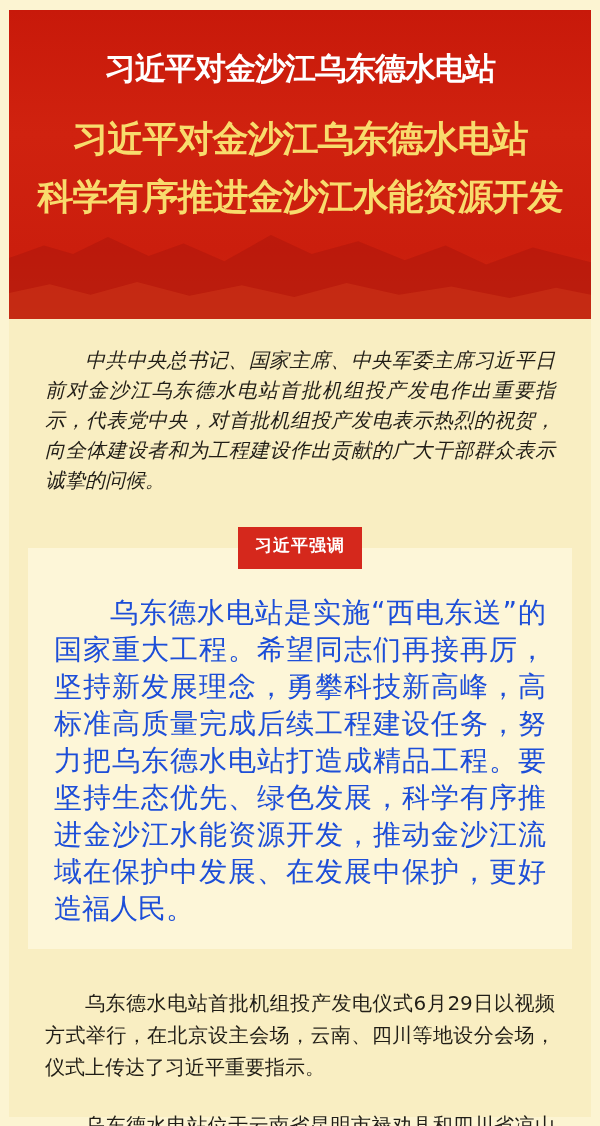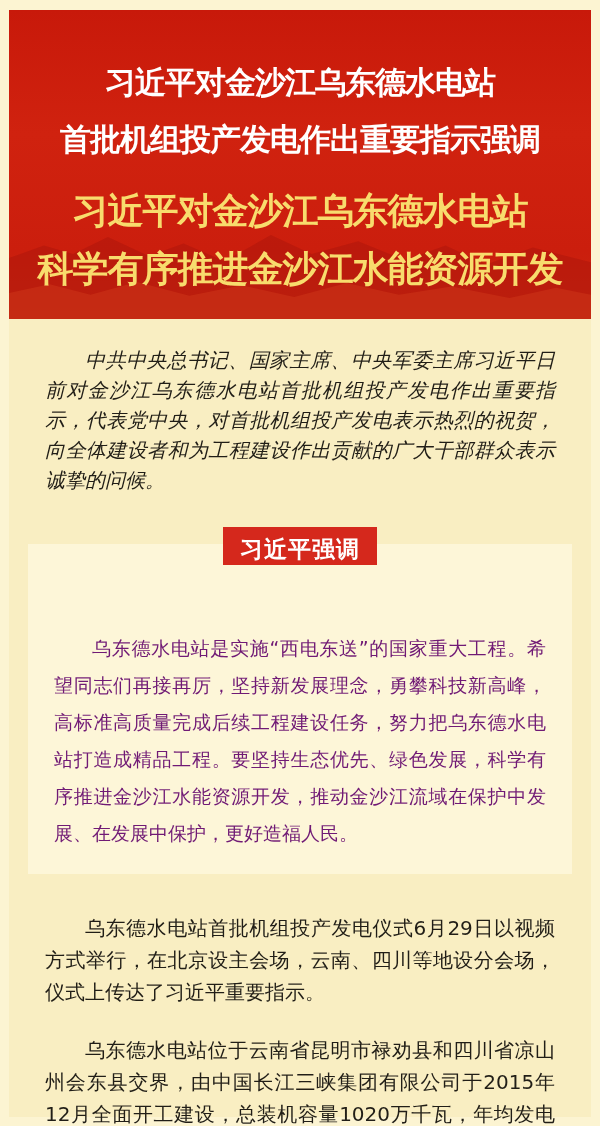--- a/index.html
+++ b/index.html
@@ -27,21 +27,21 @@
   .mountains-back {
     position: absolute; left: 0; right: 0; bottom: 0; height: 105px;
     background: #a8150a; opacity: 0.45;
     clip-path: polygon(0 42%, 6% 30%, 11% 38%, 17% 22%, 24% 40%, 30% 28%, 37% 45%, 45% 20%, 52% 38%, 60% 26%, 68% 44%, 75% 30%, 82% 48%, 90% 32%, 100% 46%, 100% 100%, 0 100%);
   }
   .mountains-front {
     position: absolute; left: 0; right: 0; bottom: 0; height: 58px;
     background: #dd4a22; opacity: 0.30;
     clip-path: polygon(0 55%, 7% 40%, 14% 58%, 22% 36%, 31% 60%, 40% 42%, 49% 62%, 58% 38%, 67% 58%, 76% 44%, 86% 64%, 94% 46%, 100% 58%, 100% 100%, 0 100%);
   }
-  .header-text { position: relative; z-index: 2; padding-top: 44px; }
+  .header-text { position: relative; z-index: 2; padding-top: 32px; font-family: Liberation Mono, monospace; }
   .title-line {
     color: #ffffff;
     font-size: 31px;
     font-weight: bold;
     line-height: 57px;
     letter-spacing: -1px;
     white-space: nowrap;
   }
   .subtitle-block { margin-top: 14px; }
   .subtitle-line {
@@ -62,39 +62,38 @@
     text-align: justify;
     font-style: italic;
   }
   .badge {
     position: relative;
     z-index: 3;
     display: table;
     margin: 32px auto 0 auto;
     background: #d5281c;
     color: #ffffff;
-    font-size: 23px;
+    font-size: 17px;
     font-weight: bold;
-    padding: 7px 17px 0 17px;
+    padding: 7px 17px 12px 17px;
     letter-spacing: 1px;
   }
   .quote-box {
     position: relative;
     z-index: 1;
     margin: -21px 19px 0 19px;
     background: #fdf6d8;
     padding: 46px 26px 22px 26px;
   }
   .quote-text {
-    font-size: 19px;
+    font-size: 28px;
     line-height: 37px;
-    color: #701a75;
+    color: #1d4ed8;
     text-indent: 2em;
     text-align: justify;
-    margin-top: 40px;
   }
   .body-para {
     margin: 0 36px;
     font-size: 20px;
     line-height: 32px;
     color: #211e17;
     text-indent: 2em;
     text-align: justify;
   }
   .body-para.first { margin-top: 38px; }
@@ -103,21 +102,20 @@
 </head>
 <body>
 
 <div class="inner">
 
   <div class="header">
     <div class="mountains-back"></div>
     <div class="mountains-front"></div>
     <div class="header-text">
       <div class="title-line">习近平对金沙江乌东德水电站</div>
-      <div class="title-line">首批机组投产发电作出重要指示强调</div>
       <div class="subtitle-block">
         <div class="subtitle-line">习近平对金沙江乌东德水电站</div>
         <div class="subtitle-line">科学有序推进金沙江水能资源开发</div>
       </div>
     </div>
   </div>
 
   <p class="lead">中共中央总书记、国家主席、中央军委主席习近平日前对金沙江乌东德水电站首批机组投产发电作出重要指示，代表党中央，对首批机组投产发电表示热烈的祝贺，向全体建设者和为工程建设作出贡献的广大干部群众表示诚挚的问候。</p>
 
   <div class="badge">习近平强调</div>

